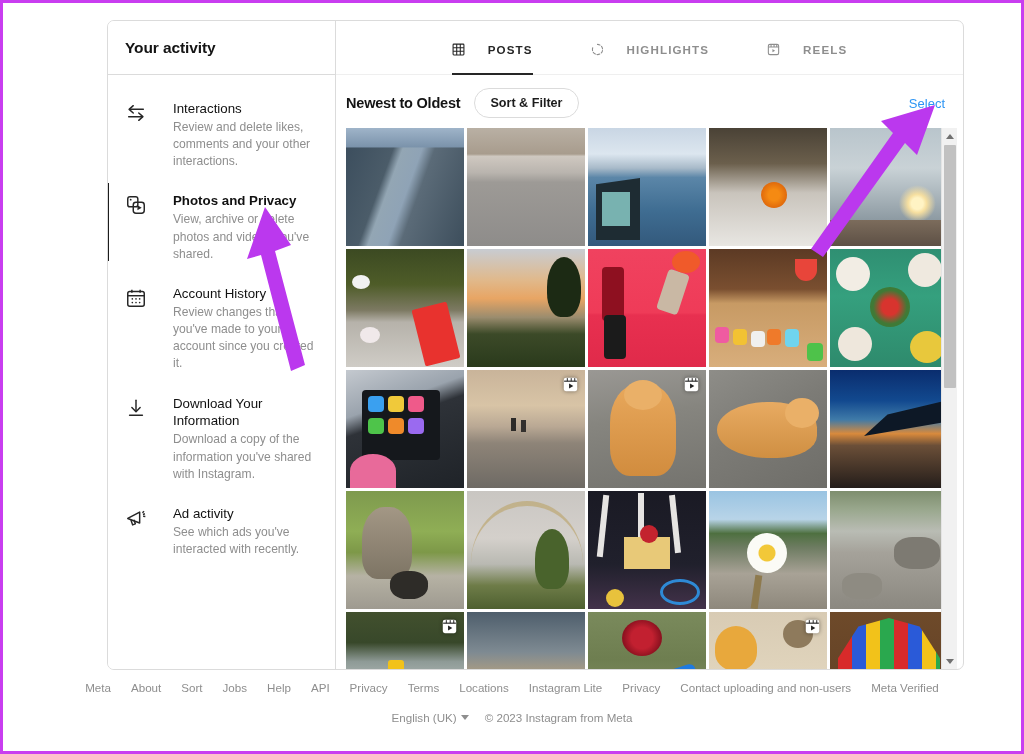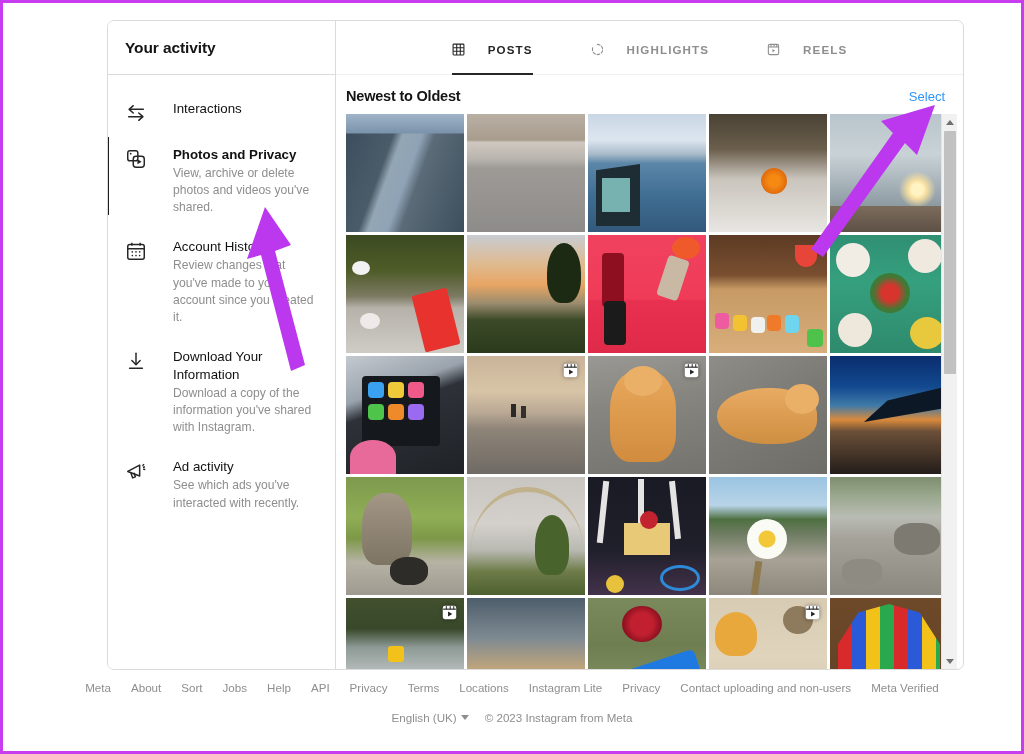--- a/index.html
+++ b/index.html
@@ -212,20 +212,21 @@
           <span class="nav-icon">
             <svg width="22" height="22" viewBox="0 0 24 24" fill="none" stroke="#262626" stroke-width="1.6" stroke-linecap="round" stroke-linejoin="round">
               <path d="M20 8H5"></path>
                 <path d="M9 4 4.5 8 9 12"></path>
               <path d="M4 16h15"></path>
                 <path d="M15 12l4.5 4L15 20"></path>
             </svg>
           </span>
           <span class="nav-text">
             <span class="nav-title" style="display:block">Interactions</span>
+            <span class="nav-desc" style="display:block">Review and delete likes, comments and your other interactions.</span>
           </span>
         </div>
 
         <div class="nav-item active">
           <span class="ind"></span>
           <span class="nav-icon">
             <svg width="22" height="22" viewBox="0 0 24 24" fill="none" stroke="#262626" stroke-width="1.6" stroke-linejoin="round">
               <rect x="3" y="3" width="11" height="11" rx="2.4"></rect>
               <rect x="9" y="9" width="12" height="12" rx="3"></rect>
               <path d="M13.6 12.4v5.2l4.6-2.6z" fill="#262626" stroke="none"></path>
@@ -321,20 +322,21 @@
                 <path d="M7.5 2.6v4.6M13 2.6v4.6M18 2.6v4.6"></path>
               <path d="M10 11.3v6l5-3z" fill="#8e8e8e" stroke="none"></path>
             </svg>
           </span>
           <span>REELS</span>
         </div>
       </div>
 
       <div class="sortbar">
         <div class="sort-title">Newest to Oldest</div>
+        <div class="sort-btn">Sort &amp; Filter</div>
         <div class="select-link">Select</div>
       </div>
 
       <div class="grid-wrap">
         <div class="grid-clip">
           <div class="grid">
 
             <div class="tile">
               <div class="art" style="background:
                 linear-gradient(180deg,#9fb4c9 0%,#7b93ab 16%,transparent 17%),

